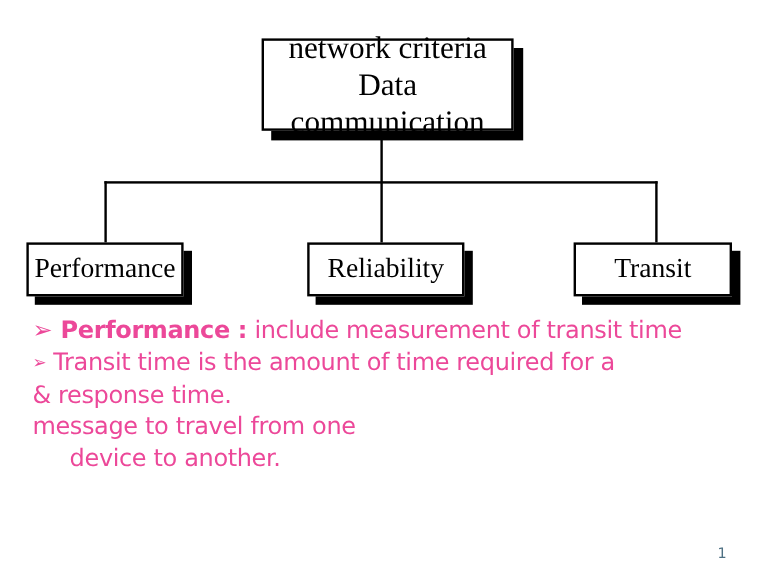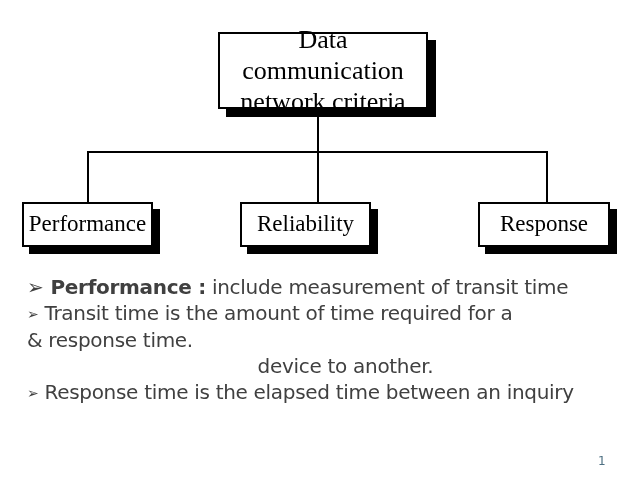--- a/index.html
+++ b/index.html
@@ -27,104 +27,104 @@
     left: 218px; top: 32px; width: 210px; height: 77px;
     font-size: 26px; line-height: 31px;
     display: flex; flex-direction: column; justify-content: center;
   }
   .dbox.child {
     top: 202px; height: 45px;
     font-size: 23px; line-height: 40px;
     box-shadow: 7px 7px 0 #000000;
   }
   .dbox.performance { left: 22px;  width: 131px; }
-  .dbox.reliability { left: 240px; width: 131px; }
+  .dbox.reliability { left: 256px; width: 131px; }
   .dbox.security    { left: 478px; width: 132px; }
 
   
   .line { position: absolute; background: #000000; }
   .v-center { left: 317px; top: 109px; width: 2px; height: 94px; }
   .h-main   { left: 87px;  top: 151px; width: 461px; height: 2px; }
   .v-left   { left: 87px;  top: 151px; width: 2px; height: 52px; }
   .v-right  { left: 546px; top: 151px; width: 2px; height: 52px; }
 
   
   .notes {
     position: absolute;
-    left: 27px; top: 274px; width: 606px;
+    left: 27px; top: 262px; width: 606px;
     font-family: "DejaVu Sans", "Liberation Sans", sans-serif;
     font-size: 20px; line-height: 26px;
-    color: #404040;
+    color: #ec4899;
     letter-spacing: -0.3px;
   }
   .note-line { white-space: nowrap; }
   .note-line .marker { margin-right: 7px; }
   .note-line .marker.small { font-size: 14px; vertical-align: 1px; margin-right: 6px; }
   .note-line .lead-bold { font-weight: 700; }
-  .note-line.indent { padding-left: 31px; text-align: center; }
+  .note-line.indent { padding-left: 31px; }
 
   
   .page-number {
     position: absolute;
     left: 598px; top: 453px;
     font-size: 12px; line-height: 16px;
     color: #4e7083;
     font-family: "DejaVu Sans", sans-serif;
   }
 </style>
 </head>
 <body>
 
 <div class="slide">
 
   <div>
 
     <div class="dbox root">
+      <span>network criteria</span>
       <span>Data communication</span>
-      <span>network criteria</span>
     </div>
 
     <div class="line v-center"></div>
     <div class="line h-main"></div>
     <div class="line v-left"></div>
     <div class="line v-right"></div>
 
     <div class="dbox child performance">
       <span>Performance</span>
     </div>
     <div class="dbox child reliability">
       <span>Reliability</span>
     </div>
     <div class="dbox child security">
-      <span>Response</span>
+      <span>Transit</span>
     </div>
 
   </div>
 
   <div class="notes">
 
     <div class="note-line">
       <span class="marker">➢</span><span class="lead-bold">Performance :</span><span> include measurement of transit time</span>
     </div>
 
     <div class="note-line">
       <span class="marker small">➢</span><span>Transit time is the amount of time required for a</span>
     </div>
 
     <div class="note-line">
       <span>&amp; response time.</span>
     </div>
 
+    <div class="note-line">
+      <span>message to travel from one</span>
+    </div>
 
     <div class="note-line indent">
       <span>device to another.</span>
     </div>
 
-    <div class="note-line">
-      <span class="marker small">➢</span><span>Response time is the elapsed time between an inquiry</span>
-    </div>
 
 
   </div>
 
   <div class="page-number">1</div>
 
 </div>
 
 </body></html>

